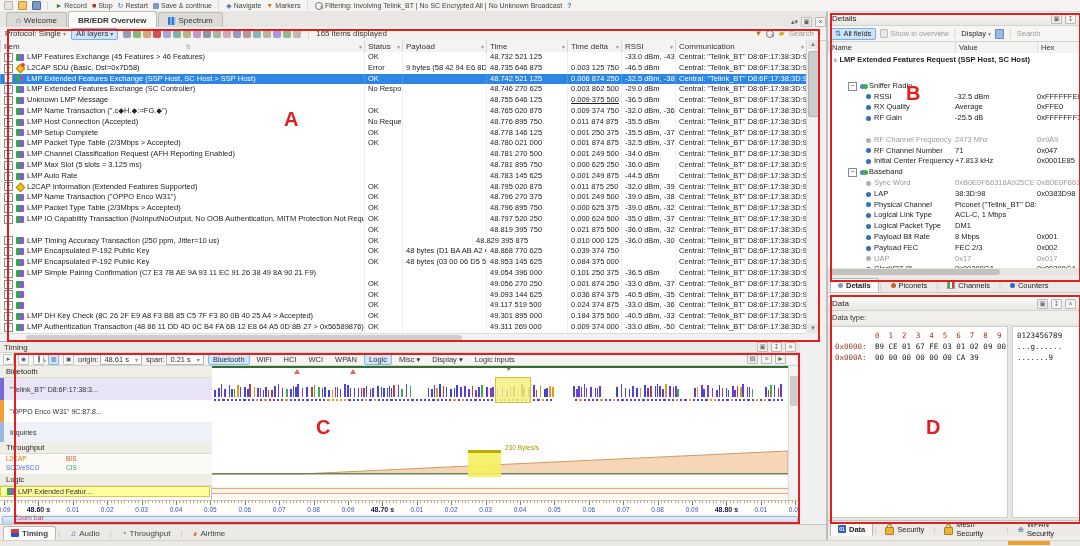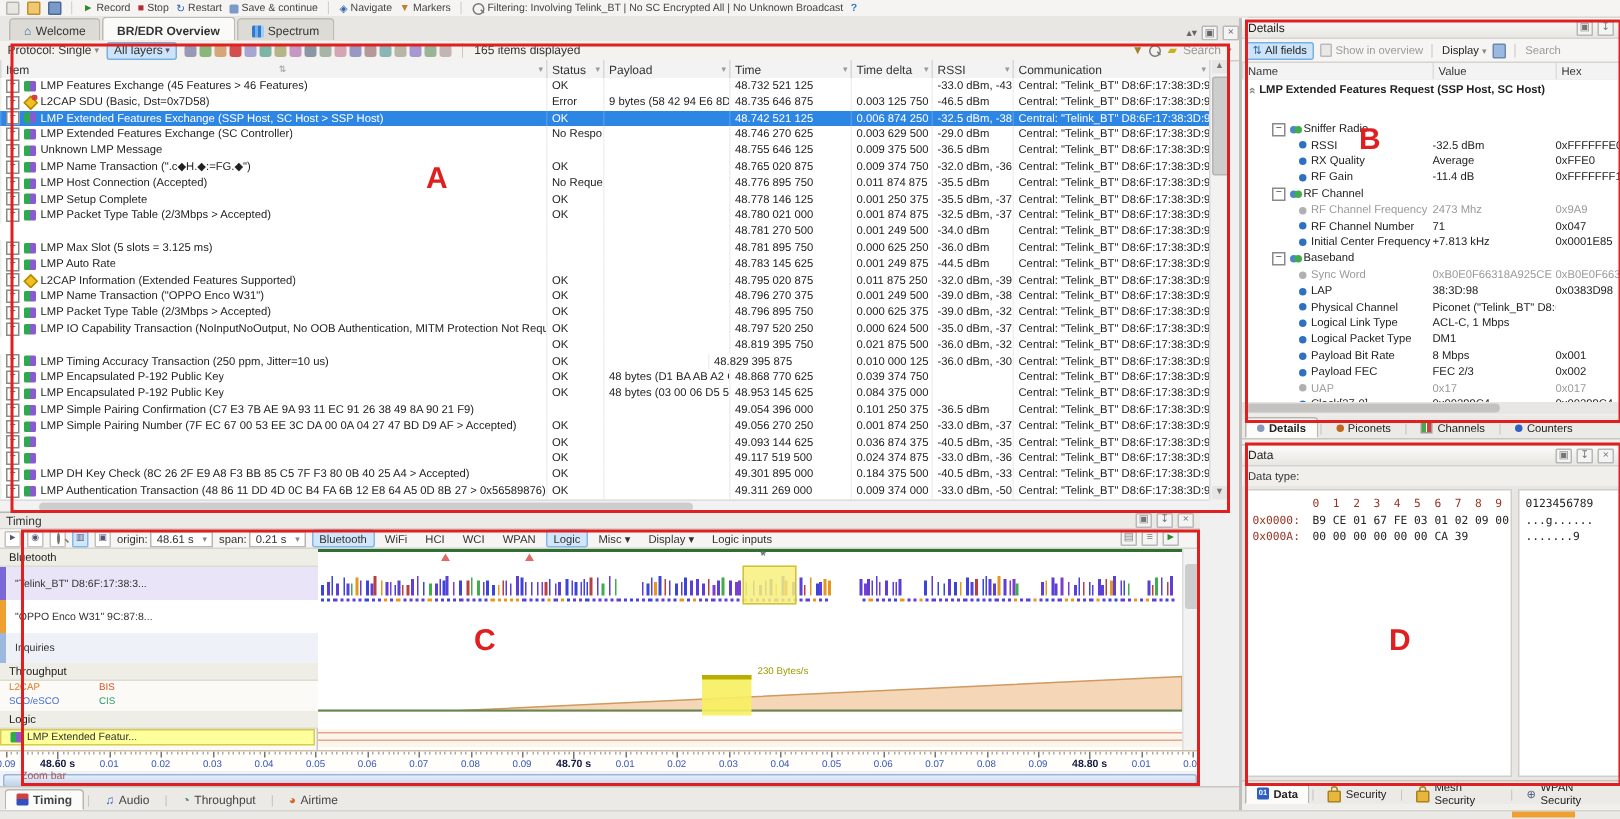--- a/index.html
+++ b/index.html
@@ -329,34 +329,34 @@
       </div>
       <div class="tr">
         <div class="td itemcell" style="left: 0px; width: 364px;">
           <span class="exp">+</span>
           <span class="ico-lmp"></span>
           <span class="nowrap">LMP Extended Features Exchange (SC Controller)</span>
         </div>
         <div class="td" style="left: 364px; width: 38px;">No Respo...</div>
         <div class="td" style="left: 402px; width: 84px;"></div>
         <div class="td" style="left: 486px; width: 81px;">48.746 270 625</div>
-        <div class="td" style="left: 567px; width: 54px;">0.003 629 500</div>
+        <div class="td" style="left: 567px; width: 54px;">0.003 862 500</div>
         <div class="td" style="left: 621px; width: 54px;">-29.0 dBm</div>
         <div class="td" style="left: 675px; width: 131px;">Central: "Telink_BT" D8:6F:17:38:3D:98 &lt;-&gt; Per</div>
       </div>
       <div class="tr">
         <div class="td itemcell" style="left: 0px; width: 364px;">
           <span class="exp">+</span>
           <span class="ico-lmp"></span>
           <span class="nowrap">Unknown LMP Message</span>
         </div>
         <div class="td" style="left: 364px; width: 38px;"></div>
         <div class="td" style="left: 402px; width: 84px;"></div>
         <div class="td" style="left: 486px; width: 81px;">48.755 646 125</div>
-        <div class="td" style="left: 567px; width: 54px;">0.009 375 500</div>
+        <div class="td" style="left: 567px; width: 54px; text-decoration: underline;">0.009 375 500</div>
         <div class="td" style="left: 621px; width: 54px;">-36.5 dBm</div>
         <div class="td" style="left: 675px; width: 131px;">Central: "Telink_BT" D8:6F:17:38:3D:98 &lt;-&gt; Per</div>
       </div>
       <div class="tr">
         <div class="td itemcell" style="left: 0px; width: 364px;">
           <span class="exp">+</span>
           <span class="ico-lmp"></span>
           <span class="nowrap">LMP Name Transaction (".c◆H.◆:=FG.◆")</span>
         </div>
         <div class="td" style="left: 364px; width: 38px;">OK</div>
@@ -399,20 +399,25 @@
           <span class="nowrap">LMP Packet Type Table (2/3Mbps &gt; Accepted)</span>
         </div>
         <div class="td" style="left: 364px; width: 38px;">OK</div>
         <div class="td" style="left: 402px; width: 84px;"></div>
         <div class="td" style="left: 486px; width: 81px;">48.780 021 000</div>
         <div class="td" style="left: 567px; width: 54px;">0.001 874 875</div>
         <div class="td" style="left: 621px; width: 54px;">-32.5 dBm, -37....</div>
         <div class="td" style="left: 675px; width: 131px;">Central: "Telink_BT" D8:6F:17:38:3D:98 &lt;-&gt; Per</div>
       </div>
       <div class="tr">
+        <div class="td itemcell" style="left: 0px; width: 364px;">
+          <span class="exp">+</span>
+          <span class="ico-lmp"></span>
+          <span class="nowrap">LMP Channel Classification Request (AFH Reporting Enabled)</span>
+        </div>
         <div class="td" style="left: 364px; width: 38px;"></div>
         <div class="td" style="left: 402px; width: 84px;"></div>
         <div class="td" style="left: 486px; width: 81px;">48.781 270 500</div>
         <div class="td" style="left: 567px; width: 54px;">0.001 249 500</div>
         <div class="td" style="left: 621px; width: 54px;">-34.0 dBm</div>
         <div class="td" style="left: 675px; width: 131px;">Central: "Telink_BT" D8:6F:17:38:3D:98 &lt;-&gt; Per</div>
       </div>
       <div class="tr">
         <div class="td itemcell" style="left: 0px; width: 364px;">
           <span class="exp">+</span>
@@ -550,21 +555,20 @@
         <div class="td" style="left: 402px; width: 84px;"></div>
         <div class="td" style="left: 486px; width: 81px;">49.054 396 000</div>
         <div class="td" style="left: 567px; width: 54px;">0.101 250 375</div>
         <div class="td" style="left: 621px; width: 54px;">-36.5 dBm</div>
         <div class="td" style="left: 675px; width: 131px;">Central: "Telink_BT" D8:6F:17:38:3D:98 &lt;-&gt; Per</div>
       </div>
       <div class="tr">
         <div class="td itemcell" style="left: 0px; width: 364px;">
           <span class="exp">+</span>
           <span class="ico-lmp"></span>
-          <span class="nowrap">LMP Simple Pairing Number (7F EC 67 00 53 EE 3C DA 00 0A 04 27 47 BD D9 AF &gt; Accepted)</span>
         </div>
         <div class="td" style="left: 364px; width: 38px;">OK</div>
         <div class="td" style="left: 402px; width: 84px;"></div>
         <div class="td" style="left: 486px; width: 81px;">49.056 270 250</div>
         <div class="td" style="left: 567px; width: 54px;">0.001 874 250</div>
         <div class="td" style="left: 621px; width: 54px;">-33.0 dBm, -37....</div>
         <div class="td" style="left: 675px; width: 131px;">Central: "Telink_BT" D8:6F:17:38:3D:98 &lt;-&gt; Per</div>
       </div>
       <div class="tr">
         <div class="td itemcell" style="left: 0px; width: 364px;">
@@ -1338,32 +1342,22 @@
             <span class="nowrap">RX Quality</span>
           </span>
           <span class="dv nowrap">Average</span>
           <span class="dh nowrap">0xFFE0</span>
         </div>
         <div class="drow" style="top: 60.2px;">
           <span class="nm" style="left: 38px; width: 88px;">
             <span class="ball" style="background: rgb(48, 112, 192);"></span>
             <span class="nowrap">RF Gain</span>
           </span>
-          <span class="dv nowrap">-11.4 dB</span>
+          <span class="dv nowrap">-25.5 dB</span>
           <span class="dh nowrap">0xFFFFFFF1</span>
-        </div>
-        <div class="drow" style="top: 71px;">
-          <span class="nm" style="left: 20px; width: 240px;">
-            <span class="exp">−</span>
-            <span class="balls">
-              <i style="background: rgb(74, 134, 200);"></i>
-              <i style="background: rgb(63, 174, 73);"></i>
-            </span>
-            <span>RF Channel</span>
-          </span>
         </div>
         <div class="drow dim" style="top: 81.8px;">
           <span class="nm" style="left: 38px; width: 88px;">
             <span class="ball" style="background: rgb(176, 176, 176);"></span>
             <span class="nowrap">RF Channel Frequency</span>
           </span>
           <span class="dv nowrap">2473 Mhz</span>
           <span class="dh nowrap">0x9A9</span>
         </div>
         <div class="drow" style="top: 92.6px;">

